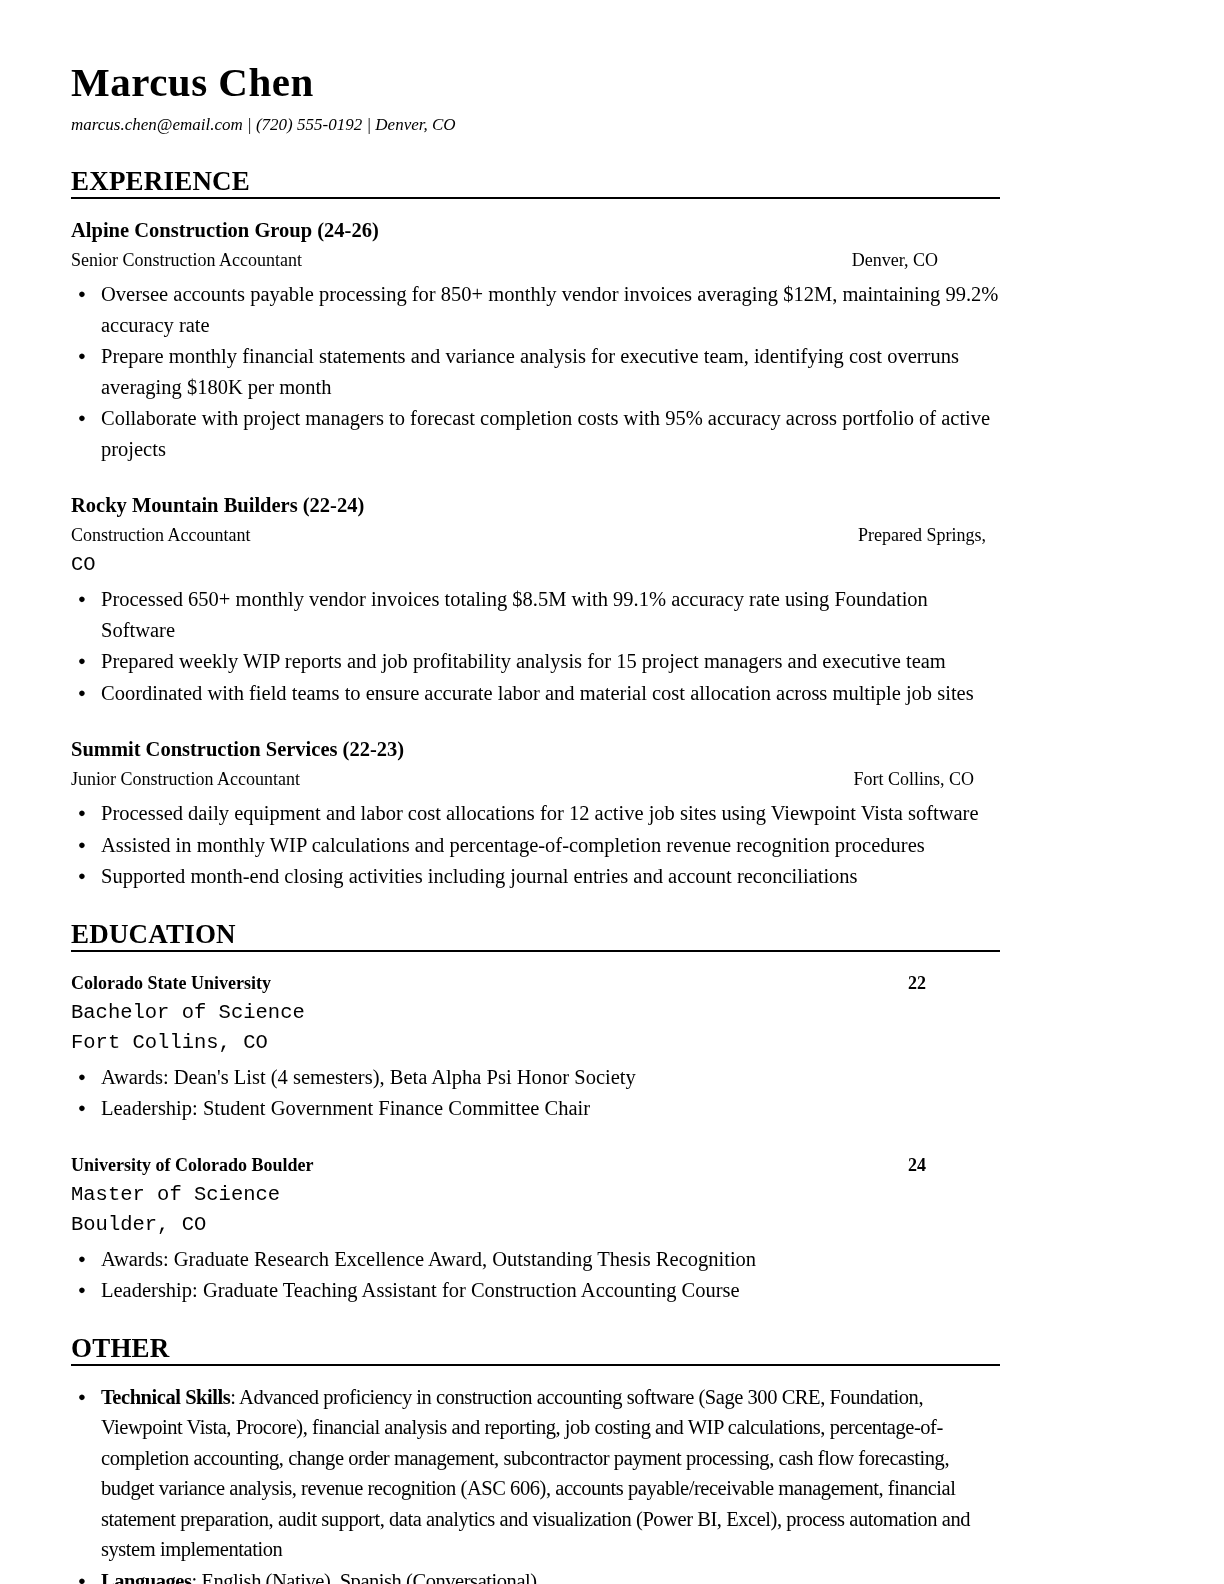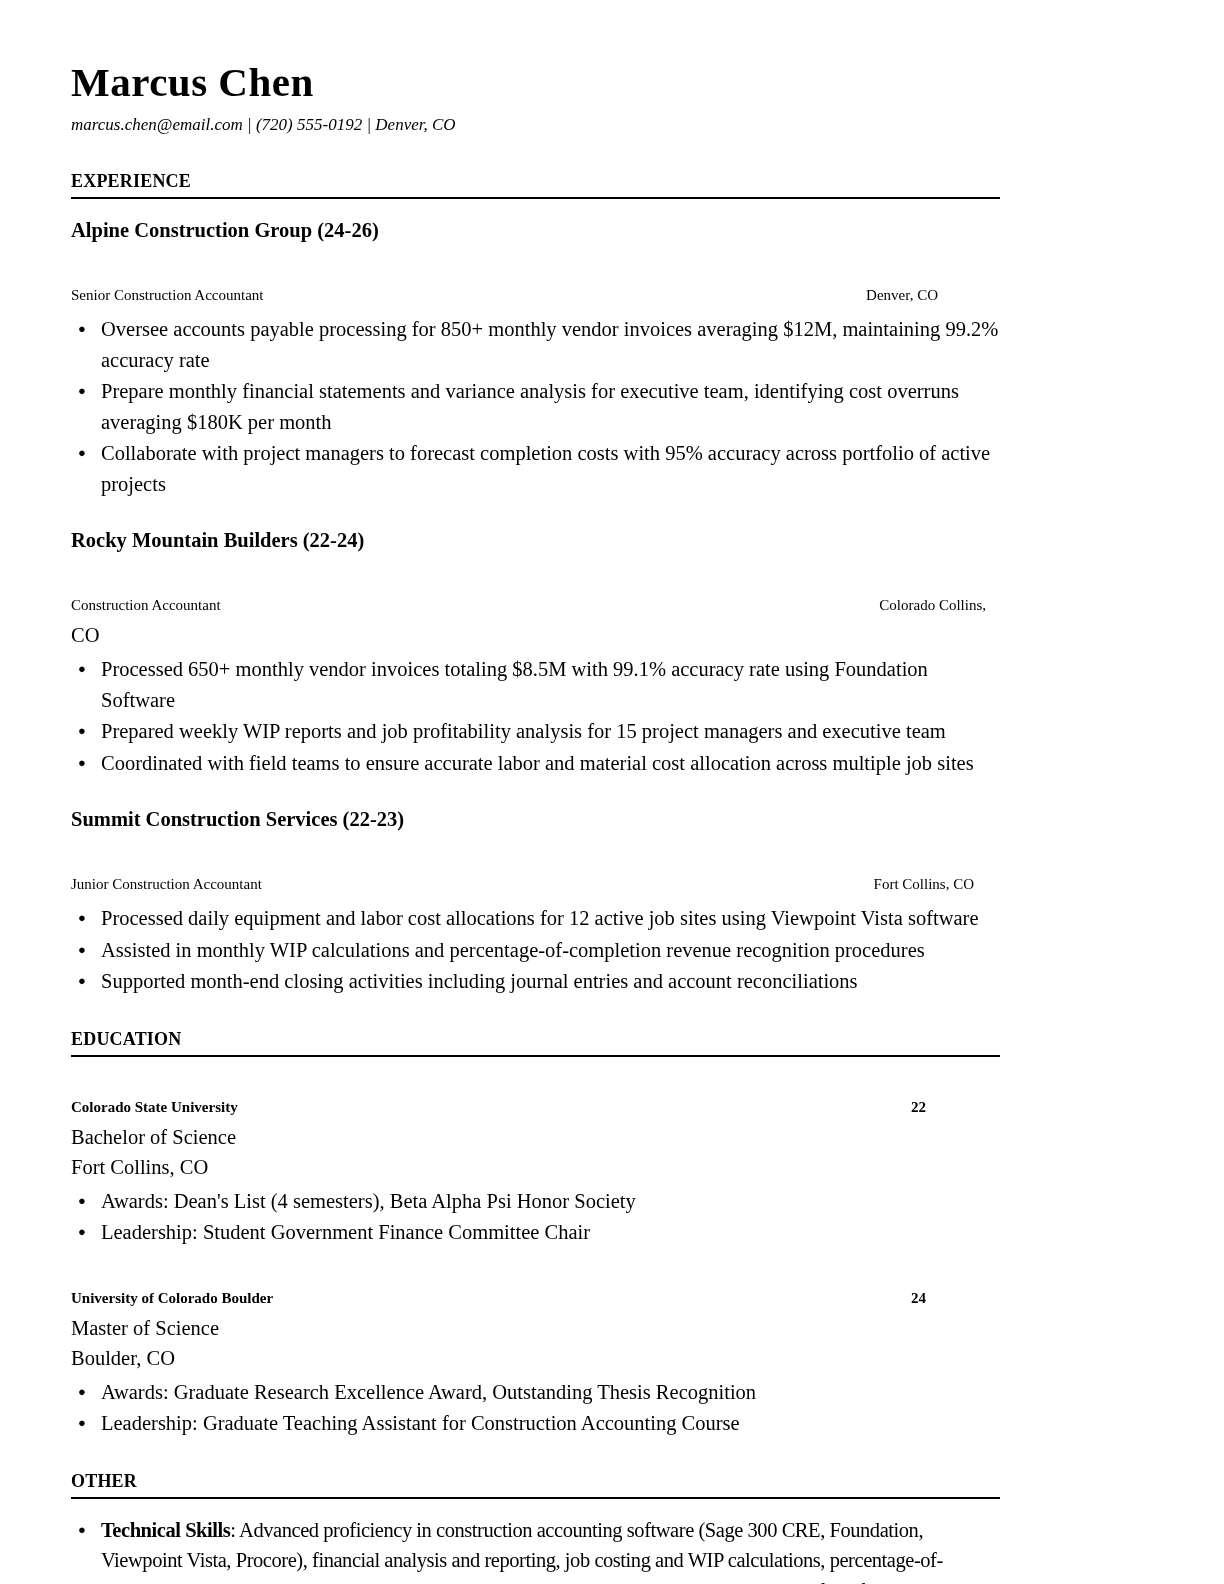--- a/index.html
+++ b/index.html
@@ -21,21 +21,21 @@
     letter-spacing: 0.5px;
   }
   .contact {
     font-size: 17px;
     margin-top: 7px;
     line-height: 28px;
     font-style: italic;
   }
   .section { margin-top: 29px; }
   .section-heading {
-    font-size: 18px;
+    font-size: 27px;
     font-weight: bold;
     letter-spacing: 0.2px;
     line-height: 26px;
   }
   .rule {
     height: 2px;
     background: #000000;
     margin-top: 3px;
   }
   .section-body { margin-top: 16px; }
@@ -43,28 +43,27 @@
   .entry:last-child { margin-bottom: 0; }
   .entry-header {
     font-size: 20.5px;
     line-height: 30px;
   }
   .entry-company { font-weight: bold; }
   .entry-dates { font-weight: bold; }
   .split-line {
     display: flex;
     justify-content: space-between;
-    font-size: 15px;
+    font-size: 18px;
     line-height: 30px;
-    margin-top: 35px;
   }
   .loc-right { text-align: right; padding-right: 62px; }
   .loc-right.tight { padding-right: 14px; }
   .year-right { font-weight: bold; padding-right: 74px; }
-  .plain-line { font-size: 20.5px; line-height: 30px; }
+  .plain-line { font-size: 20.5px; line-height: 30px; font-family: Liberation Mono, monospace; }
   ul.bullets {
     list-style: none;
     margin-top: 4px;
   }
   ul.bullets li {
     position: relative;
     padding-left: 30px;
     font-size: 20.5px;
     line-height: 30.5px;
     margin-bottom: 1px;
@@ -118,21 +117,21 @@
       </div>
 
       <div class="entry">
         <div class="entry-header">
           <span class="entry-company">Rocky Mountain Builders</span>
           <span> </span>
           <span class="entry-dates">(22-24)</span>
         </div>
         <div class="split-line">
           <span>Construction Accountant</span>
-          <span class="loc-right tight">Colorado Collins,</span>
+          <span class="loc-right tight">Prepared Springs,</span>
         </div>
         <div class="plain-line">CO</div>
         <ul class="bullets">
           <li>Processed 650+ monthly vendor invoices totaling $8.5M with 99.1% accuracy rate using Foundation Software</li>
           <li>Prepared weekly WIP reports and job profitability analysis for 15 project managers and executive team</li>
           <li>Coordinated with field teams to ensure accurate labor and material cost allocation across multiple job sites</li>
         </ul>
       </div>
 
       <div class="entry">

